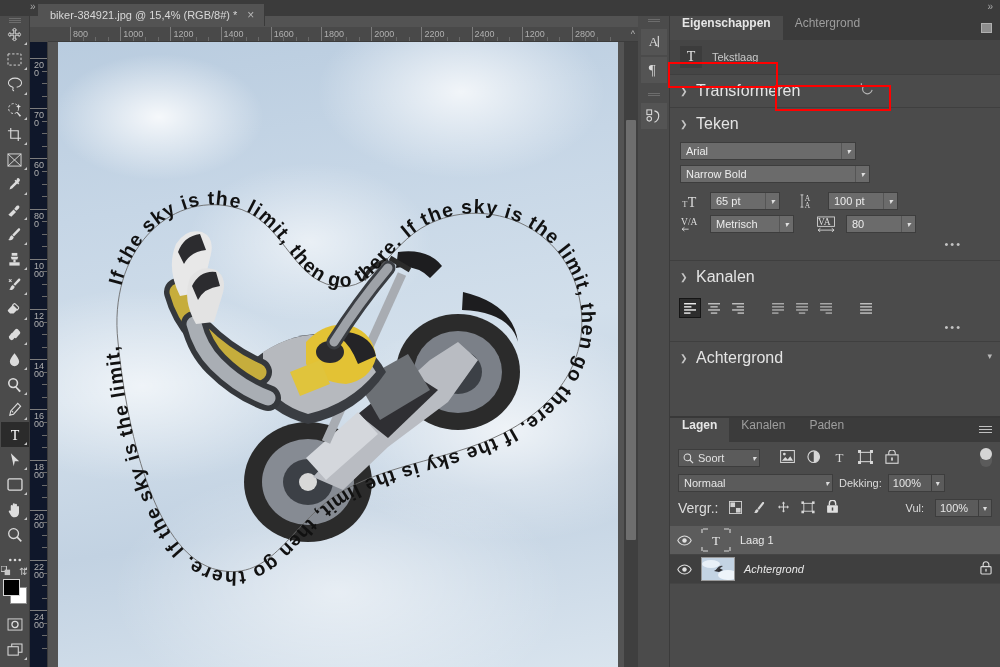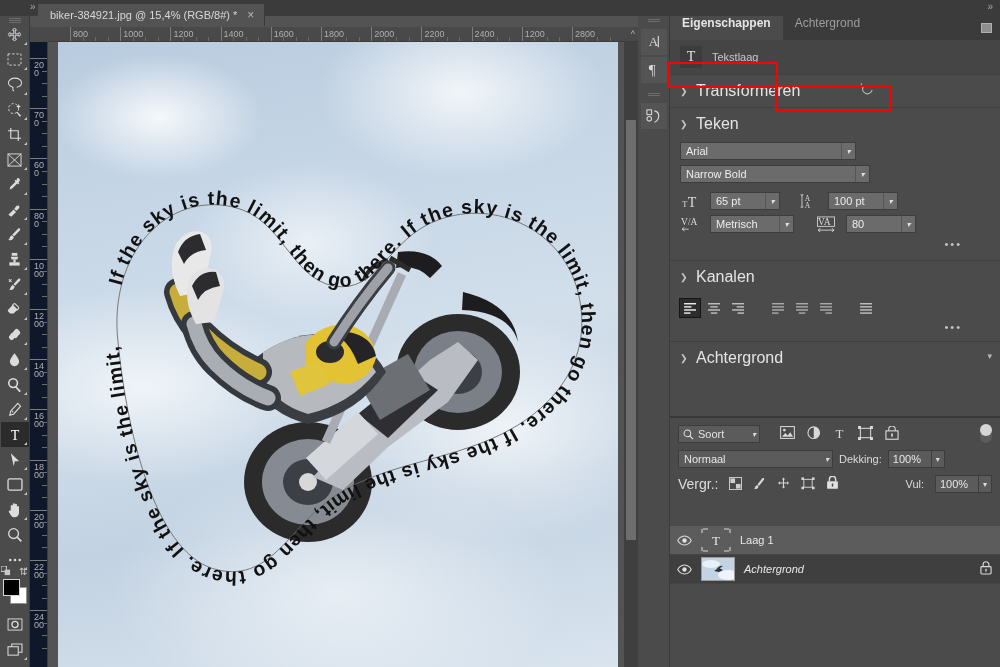--- a/index.html
+++ b/index.html
@@ -769,20 +769,32 @@
 
     <div class="sec">
       <div class="sec-head">
         <span class="sec-arrow">❯</span>
         <span class="sec-title">Achtergrond</span>
         <span style="position:absolute;right:8px;top:9px;font-size:9px;color:#b8b8b8">▾</span>
       </div>
     </div>
 
     <div class="layers">
+      <div class="ptabs">
+        <div class="ptab active">
+          <span>Lagen</span>
+        </div>
+        <div class="ptab">
+          <span>Kanalen</span>
+        </div>
+        <div class="ptab">
+          <span>Paden</span>
+        </div>
+        <div class="plist-menu"></div>
+      </div>
 
       <div class="lfilter">
         <div class="lfilter-combo">
           <span class="sico">
             <svg width="11" height="11" viewBox="0 0 12 12">
                 <circle cx="4.8" cy="4.8" r="3.6" fill="none" stroke="#e0e0e0" stroke-width="1.1"></circle>
                 <path d="M7.6 7.6L11 11" stroke="#e0e0e0" stroke-width="1.3"></path>
               </svg>
           </span>
           <span>Soort</span>

